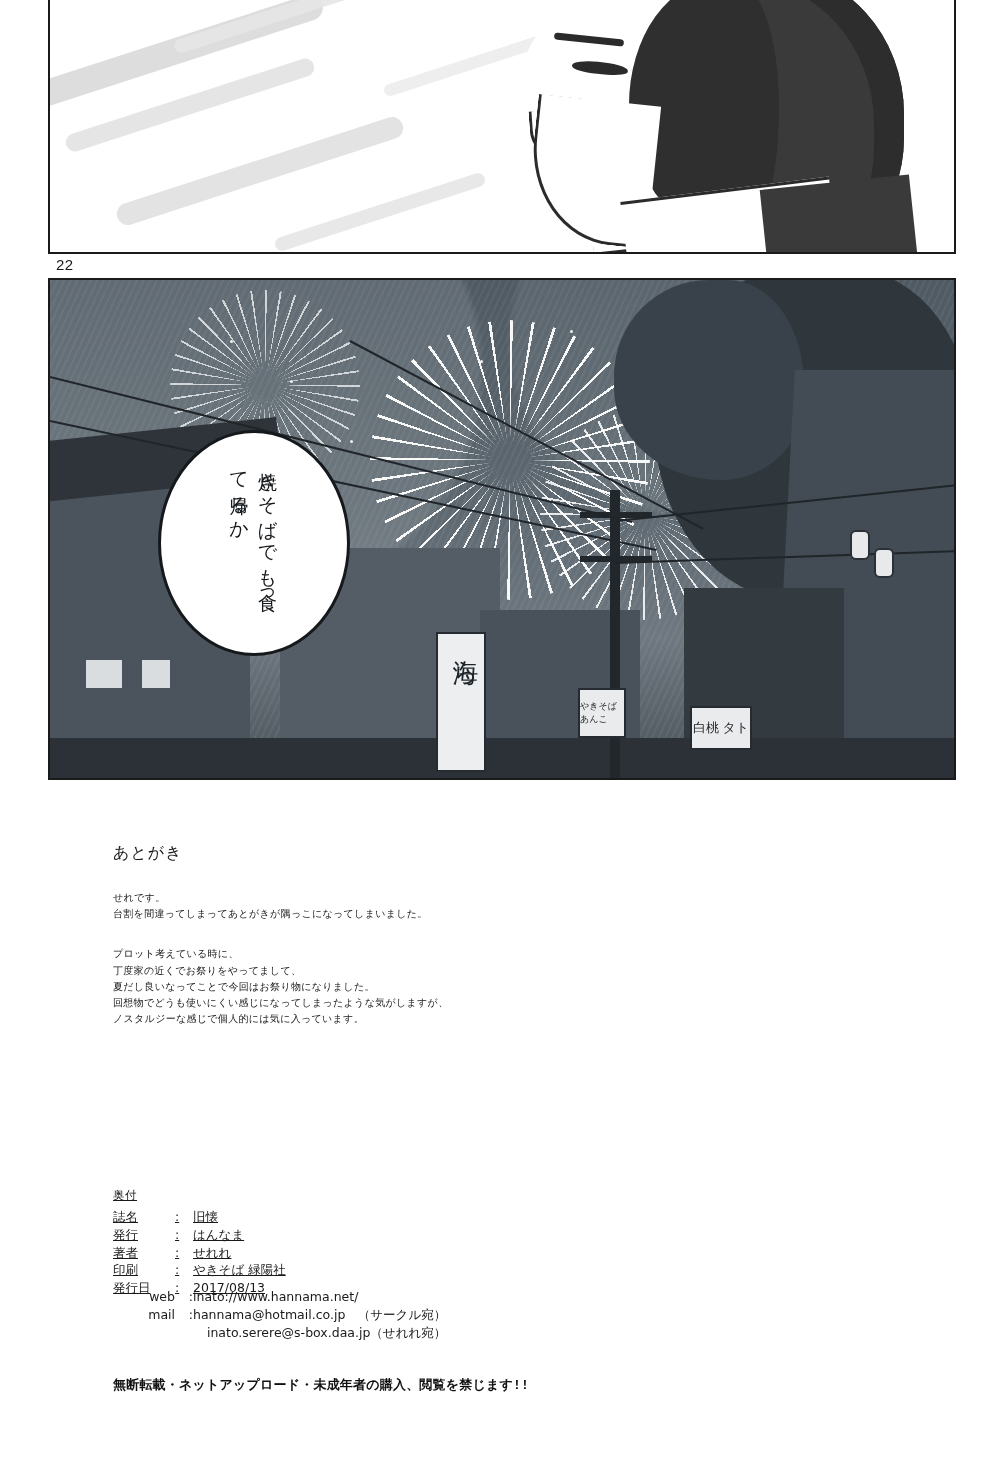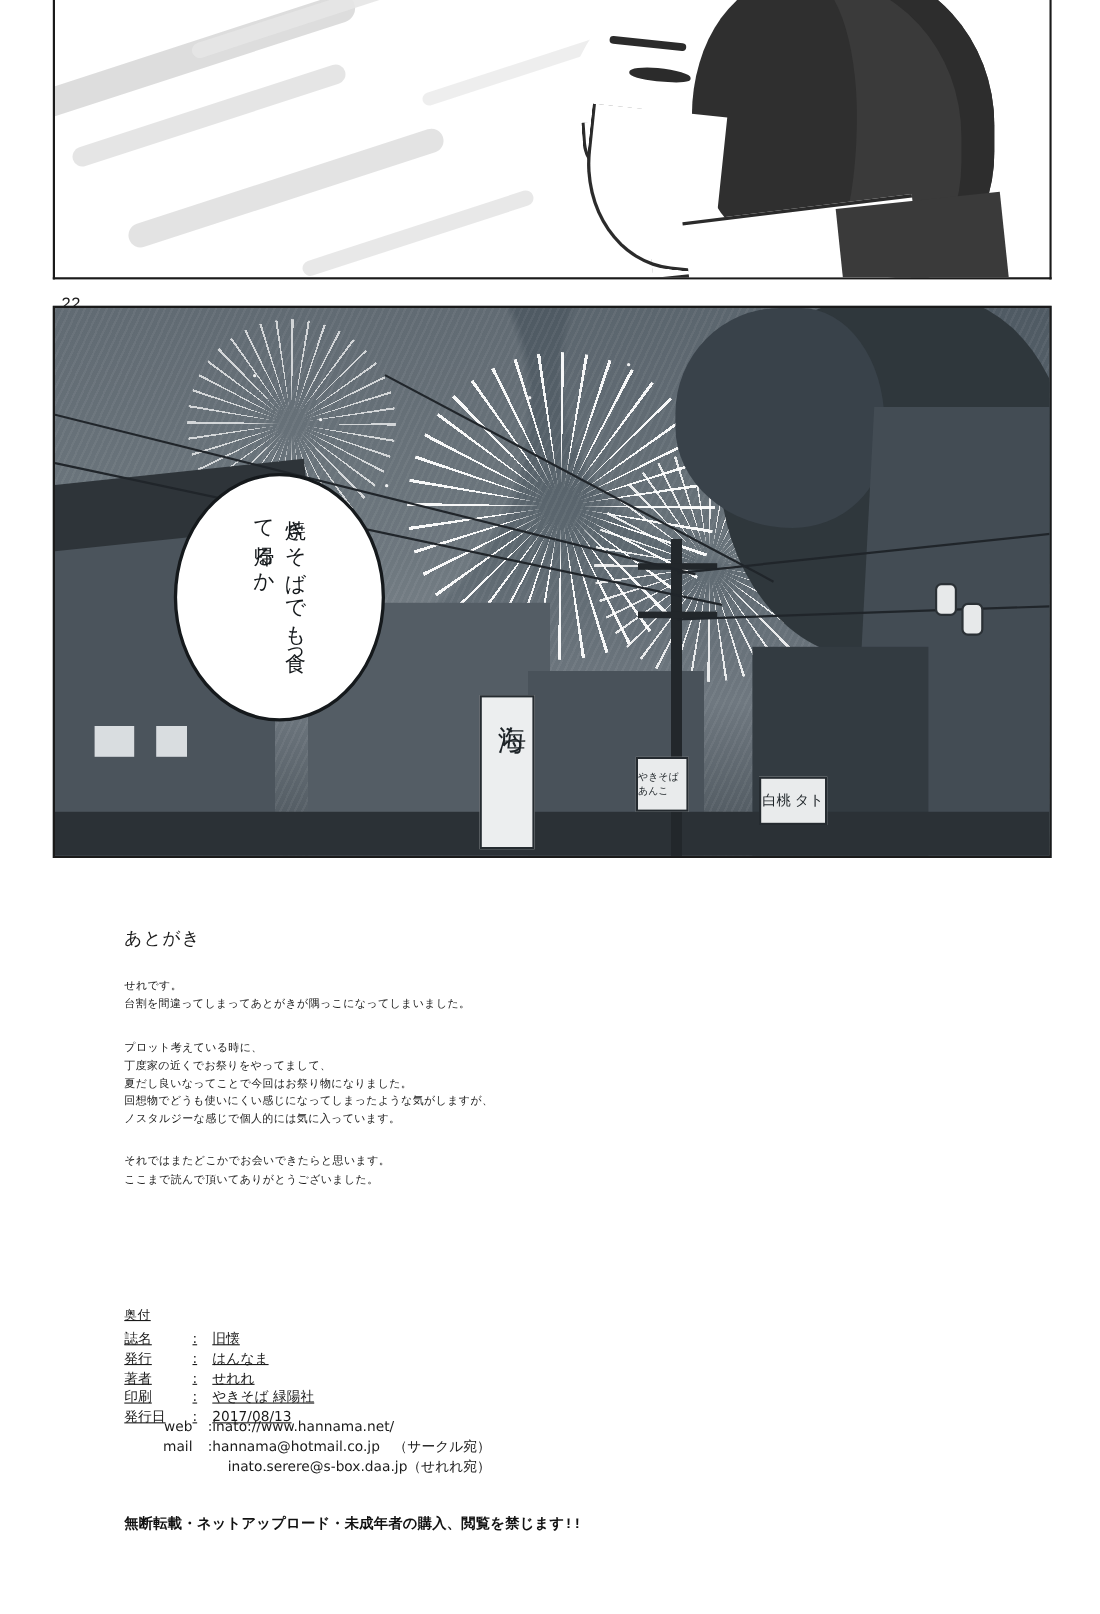--- a/index.html
+++ b/index.html
@@ -171,21 +171,20 @@
   }
 
   
   .page-number {
     position: absolute;
     left: 56px;
     top: 256px;
     font-size: 15px;
     color: #1a1a1a;
     letter-spacing: .5px;
-    margin-top: 12px;
   }
 
   
   .panel-main {
     position: absolute;
     left: 48px;
     top: 278px;
     width: 904px;
     height: 498px;
     border: 2px solid #1a1a1a;
@@ -417,21 +416,21 @@
     height: 170px;
     text-align: start;
   }
 
   
   .afterword {
     position: absolute;
     left: 113px;
     top: 843px;
     width: 760px;
-    font-family: Liberation Mono, monospace;
+    font-family: Liberation Sans, sans-serif;
     color: #1a1a1a;
   }
   .afterword-title {
     font-size: 16px;
     letter-spacing: 1px;
     margin-bottom: 26px;
   }
   .afterword p {
     margin: 0 0 22px 0;
     font-size: 10px;
@@ -588,22 +587,20 @@
 
   <div class="afterword">
     <div class="afterword-title">あとがき</div>
     <p style="white-space: pre-line;">せれです。
 台割を間違ってしまってあとがきが隅っこになってしまいました。</p>
     <p style="white-space: pre-line; margin-top: 24px;">プロット考えている時に、
 丁度家の近くでお祭りをやってまして、
 夏だし良いなってことで今回はお祭り物になりました。
 回想物でどうも使いにくい感じになってしまったような気がしますが、
 ノスタルジーな感じで個人的には気に入っています。</p>
-    <p style="white-space: pre-line;">それではまたどこかでお会いできたらと思います。
-ここまで読んで頂いてありがとうございました。</p>
   </div>
 
   <div class="colophon">
     <div class="colophon-title">奥付</div>
 
     <div class="colo-row">
       <span class="colo-key">誌名</span>
       <span class="colo-sep">:</span>
       <span>旧懐</span>
     </div>

